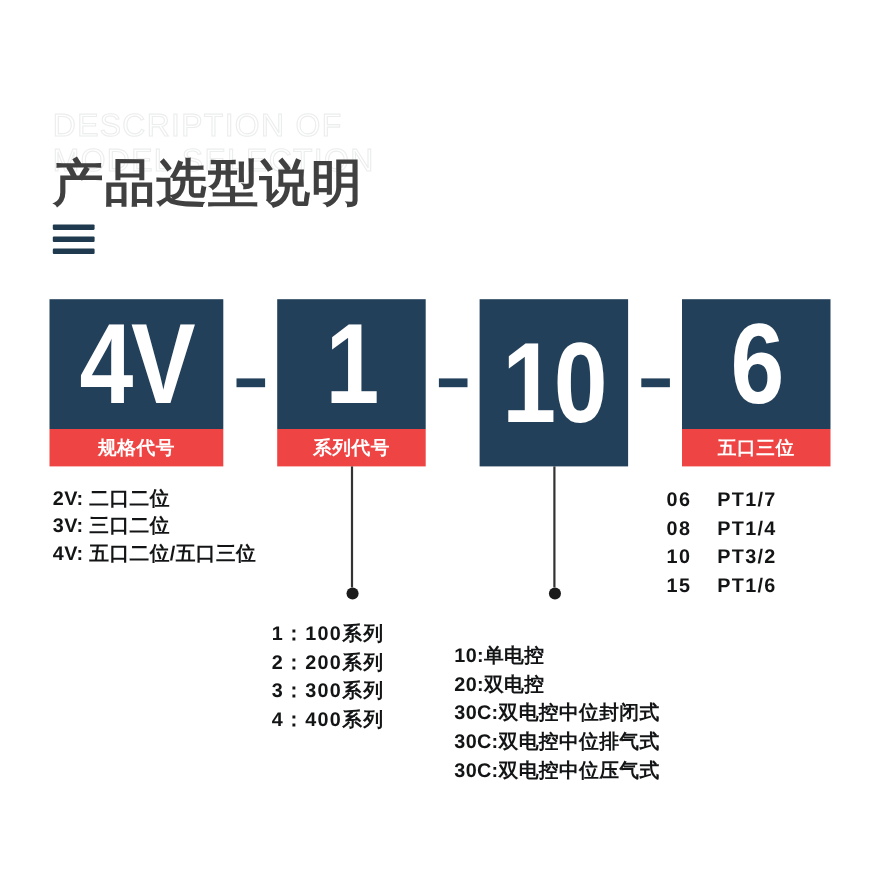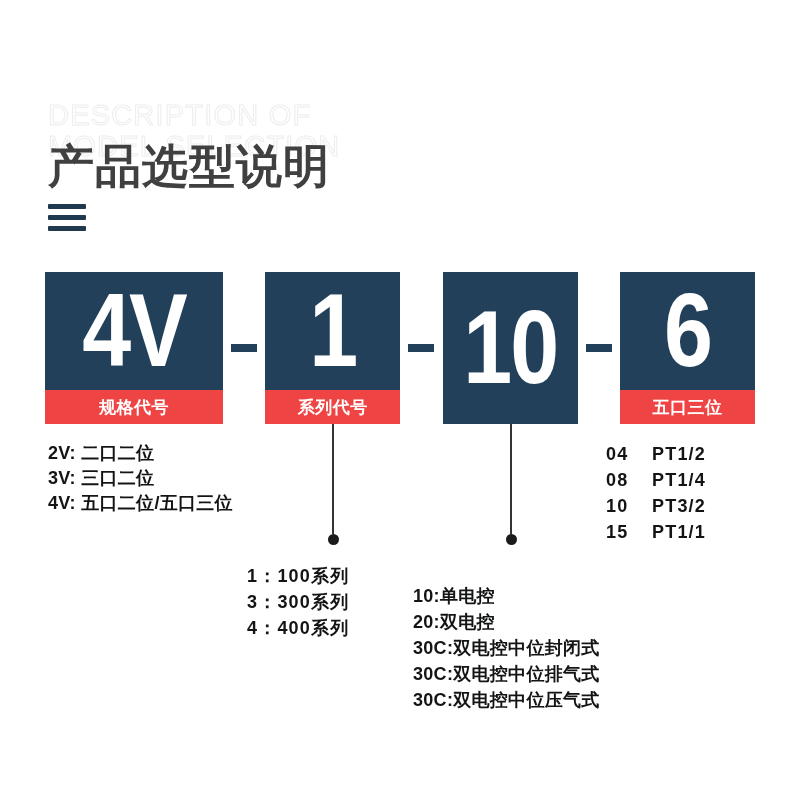--- a/index.html
+++ b/index.html
@@ -70,21 +70,21 @@
     align-items: center;
   }
   .code-cell {
     width: 135px;
     height: 152px;
     display: flex;
     flex-direction: column;
     position: relative;
     flex: 0 0 auto;
   }
-  .code-cell.wide { width: 178px; }
+  .code-cell.wide { width: 158px; }
   .code-top {
     flex: 1 1 auto;
     background: #23405a;
     display: flex;
     align-items: center;
     justify-content: center;
     overflow: hidden;
   }
   .code-value {
     color: #ffffff;
@@ -219,28 +219,29 @@
 
 </div>
 
 <div class="notes notes-spec">
   <div>2V: 二口二位</div>
   <div>3V: 三口二位</div>
   <div>4V: 五口二位/五口三位</div>
 </div>
 
 <div class="notes notes-port">
-  <div><span class="pn">04</span><span>PT1/2</span></div>
+  <div><span class="pn">06</span><span>PT1/7</span></div>
   <div><span class="pn">08</span><span>PT1/4</span></div>
   <div><span class="pn">10</span><span>PT3/2</span></div>
-  <div><span class="pn">15</span><span>PT1/1</span></div>
+  <div><span class="pn">15</span><span>PT1/6</span></div>
 </div>
 
 <div class="notes notes-series">
   <div>1：100系列</div>
+  <div>2：200系列</div>
   <div>3：300系列</div>
   <div>4：400系列</div>
 </div>
 
 <div class="notes notes-control">
   <div>10:单电控</div>
   <div>20:双电控</div>
   <div>30C:双电控中位封闭式</div>
   <div>30C:双电控中位排气式</div>
   <div>30C:双电控中位压气式</div>

